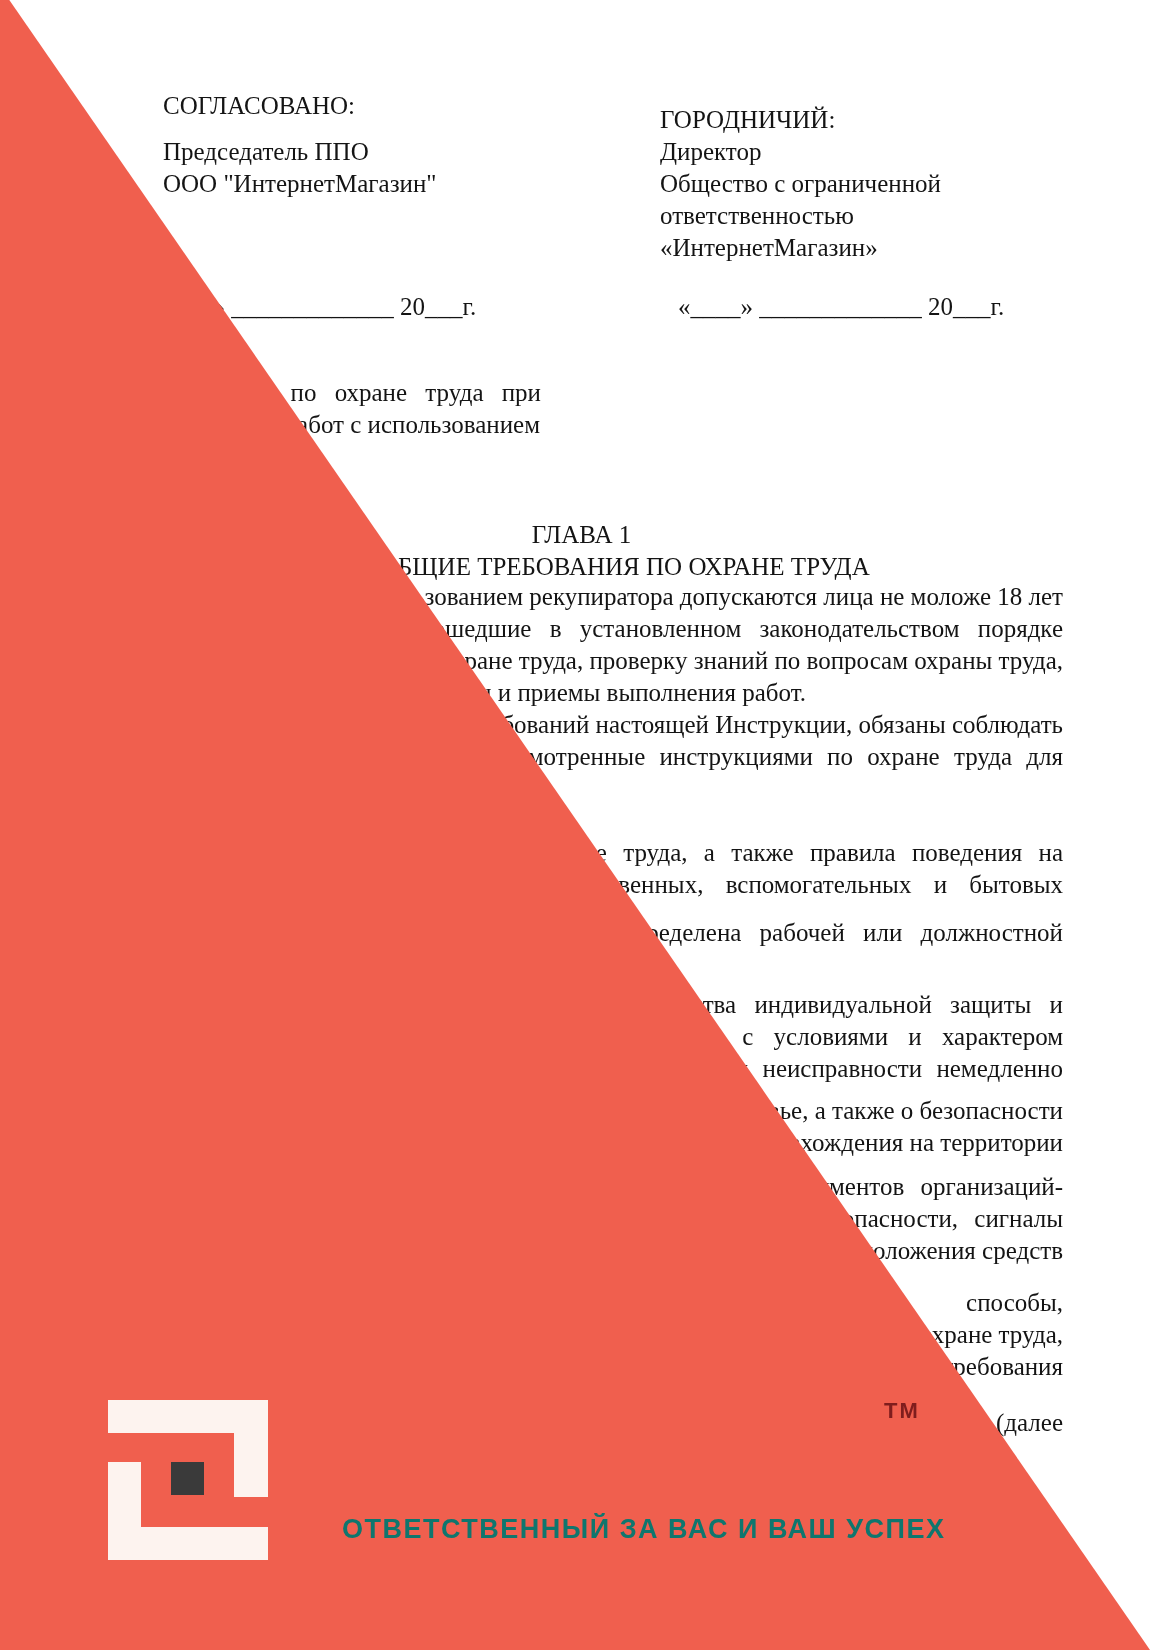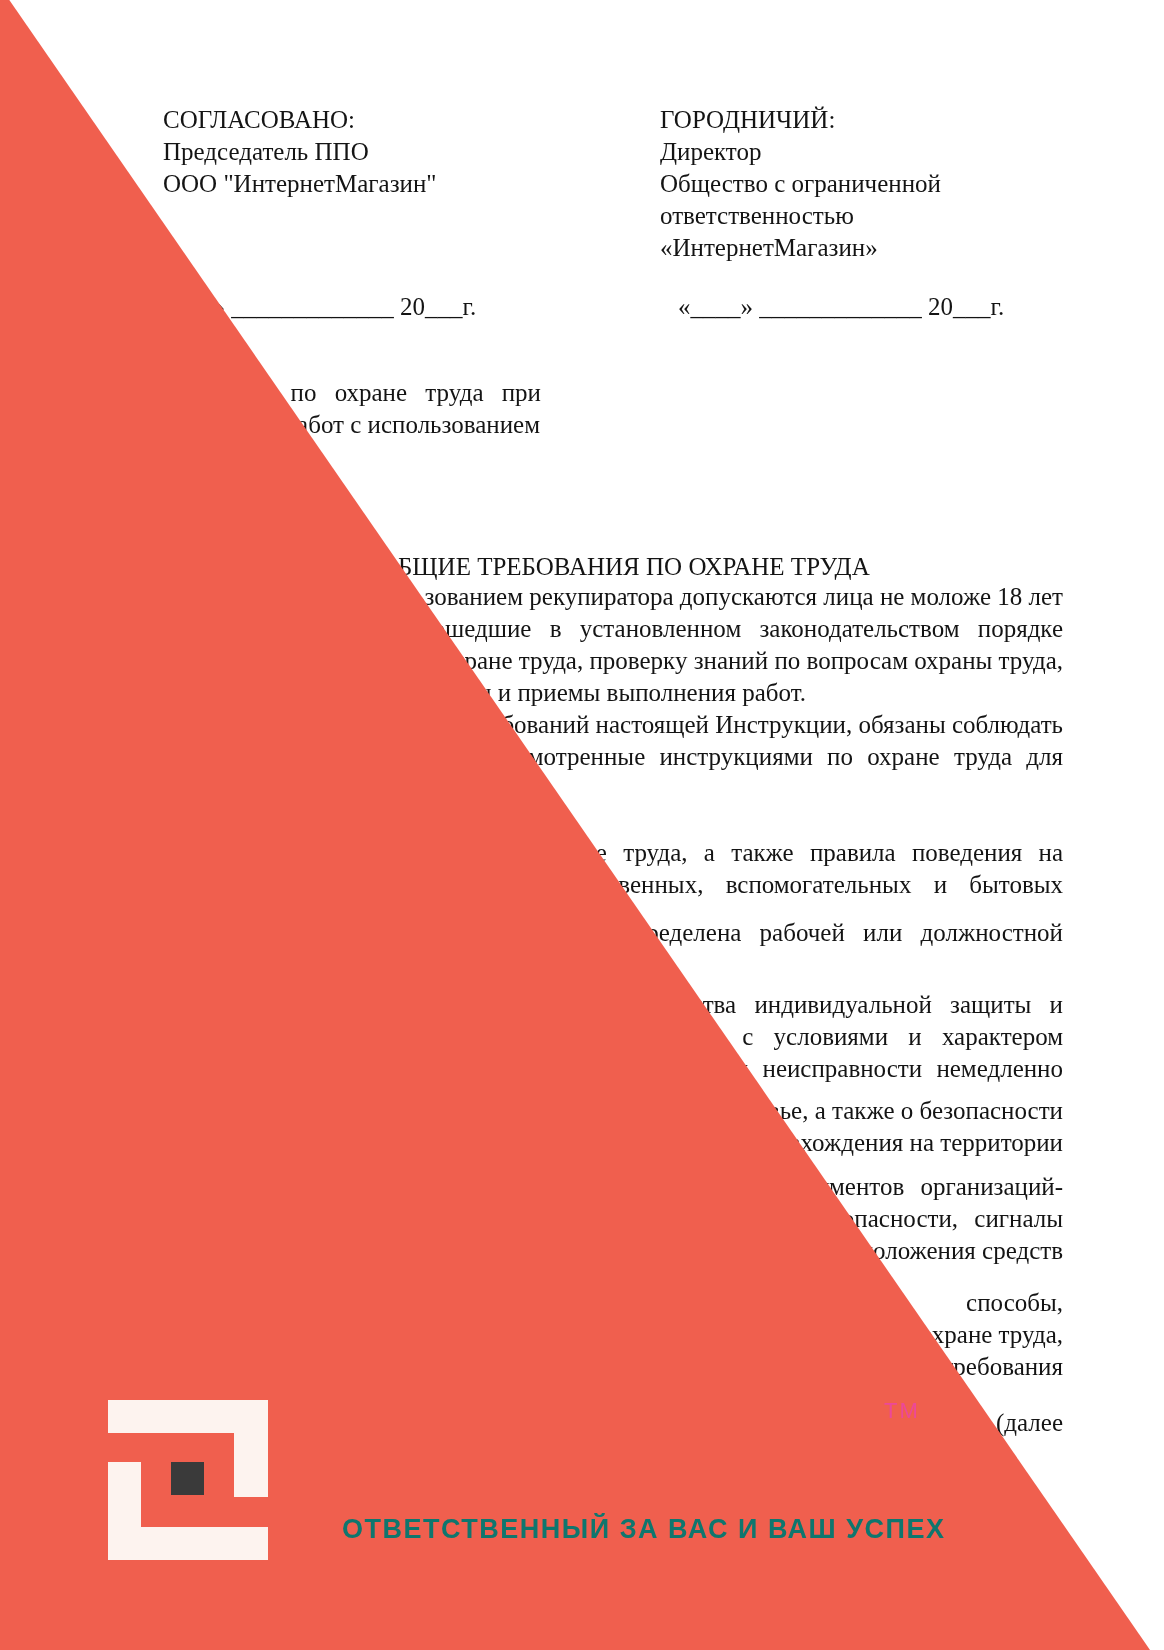--- a/index.html
+++ b/index.html
@@ -35,49 +35,50 @@
   .bar-left{left:0;top:62px;width:33px;height:98px;}
   .bar-bottom{left:33px;top:127px;width:127px;height:33px;}
   .logo-dot{position:absolute;left:63px;top:62px;width:33px;height:33px;background:#3a3a3a;}
   .brand{
     position:absolute;left:340px;top:1408px;z-index:6;
     font-family:"Liberation Sans", sans-serif;font-weight:bold;
     font-size:84px;line-height:84px;color:#3d3d3d;letter-spacing:1px;white-space:nowrap;
   }
   .tm{
     position:absolute;left:884px;top:1398px;z-index:6;
-    font-family:"Liberation Sans", sans-serif;font-weight:normal;
-    font-size:22px;color:#ec4899;letter-spacing:2px;
+    font-family:"Liberation Sans", sans-serif;font-weight:bold;
+    font-size:22px;color:#7f1d1d;letter-spacing:2px;
   }
   .tagline{
     position:absolute;left:342px;top:1514px;z-index:6;
     font-family:"Liberation Sans", sans-serif;font-weight:bold;
     font-size:27px;color:#0f766e;letter-spacing:1.5px;white-space:nowrap;
   }
 </style>
 </head>
 <body>
 
 <div class="page">
 
-  <div class="txt" style="left:163px;top:105px;">СОГЛАСОВАНО:</div>
+  <div class="txt" style="left:163px;top:91px;">СОГЛАСОВАНО:</div>
   <div class="txt" style="left:163px;top:137px;">Председатель ППО</div>
   <div class="txt" style="left:163px;top:169px;">ООО "ИнтернетМагазин"</div>
   <div class="txt" style="left:150px;top:292px;">_____»  _____________  20___г.</div>
 
   <div class="txt" style="left:660px;top:105px;">ГОРОДНИЧИЙ:</div>
   <div class="txt" style="left:660px;top:137px;">Директор</div>
   <div class="txt" style="left:660px;top:169px;">Общество с ограниченной</div>
   <div class="txt" style="left:660px;top:201px;">ответственностью</div>
   <div class="txt" style="left:660px;top:233px;text-align:center;">«ИнтернетМагазин»</div>
   <div class="txt" style="left:678px;top:292px;">«____»  _____________  20___г.</div>
 
   <div class="txt ws12" style="right:623px;top:378px;">я  по  охране  труда  при</div>
   <div class="txt" style="right:624px;top:410px;">работ с использованием</div>
 
+  <div class="txt center-col" style="top:520px;">ГЛАВА 1</div>
   <div class="txt" style="left:398px;top:552px;">БЩИЕ ТРЕБОВАНИЯ ПО ОХРАНЕ ТРУДА</div>
 
   <div class="txt rt" style="top:582px;">льзованием рекупиратора допускаются лица не моложе 18 лет</div>
   <div class="txt rt ws12" style="top:614px;">ошедшие в установленном законодательством порядке</div>
   <div class="txt rt" style="top:646px;">хране труда, проверку знаний по вопросам охраны труда,</div>
   <div class="txt" style="left:462px;top:678px;">ды и приемы выполнения работ.</div>
   <div class="txt rt" style="top:710px;">ебований настоящей Инструкции, обязаны соблюдать</div>
   <div class="txt rt ws8" style="top:742px;">едусмотренные инструкциями по охране труда для</div>
   <div class="txt rt ws10" style="top:838px;">не труда, а также правила поведения на</div>
   <div class="txt rt ws16" style="top:870px;">ственных, вспомогательных и бытовых</div>

